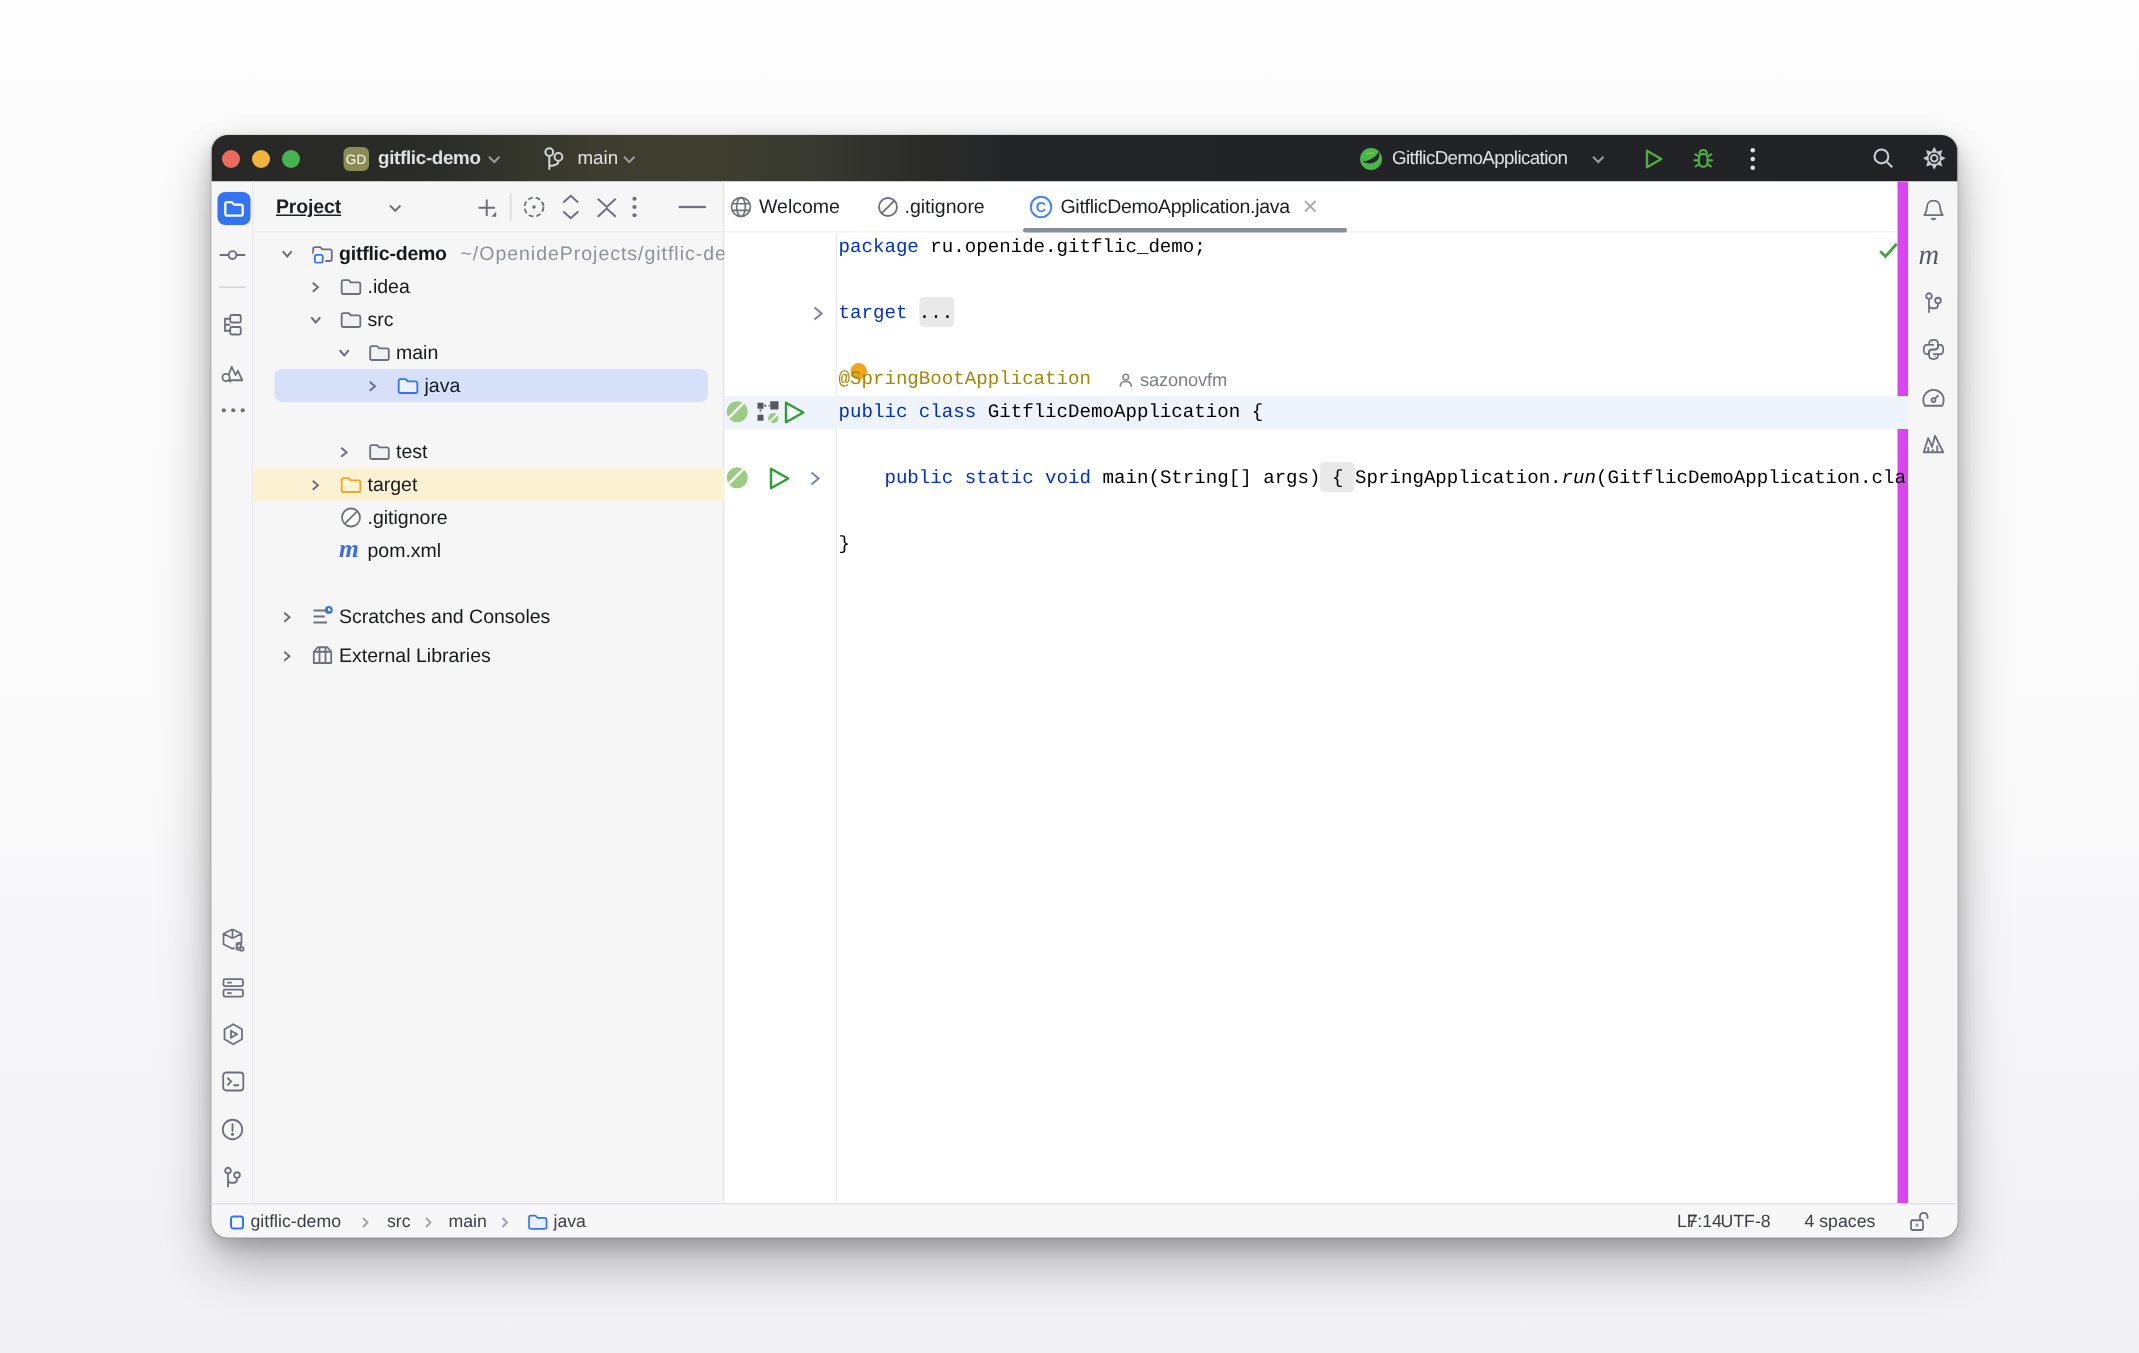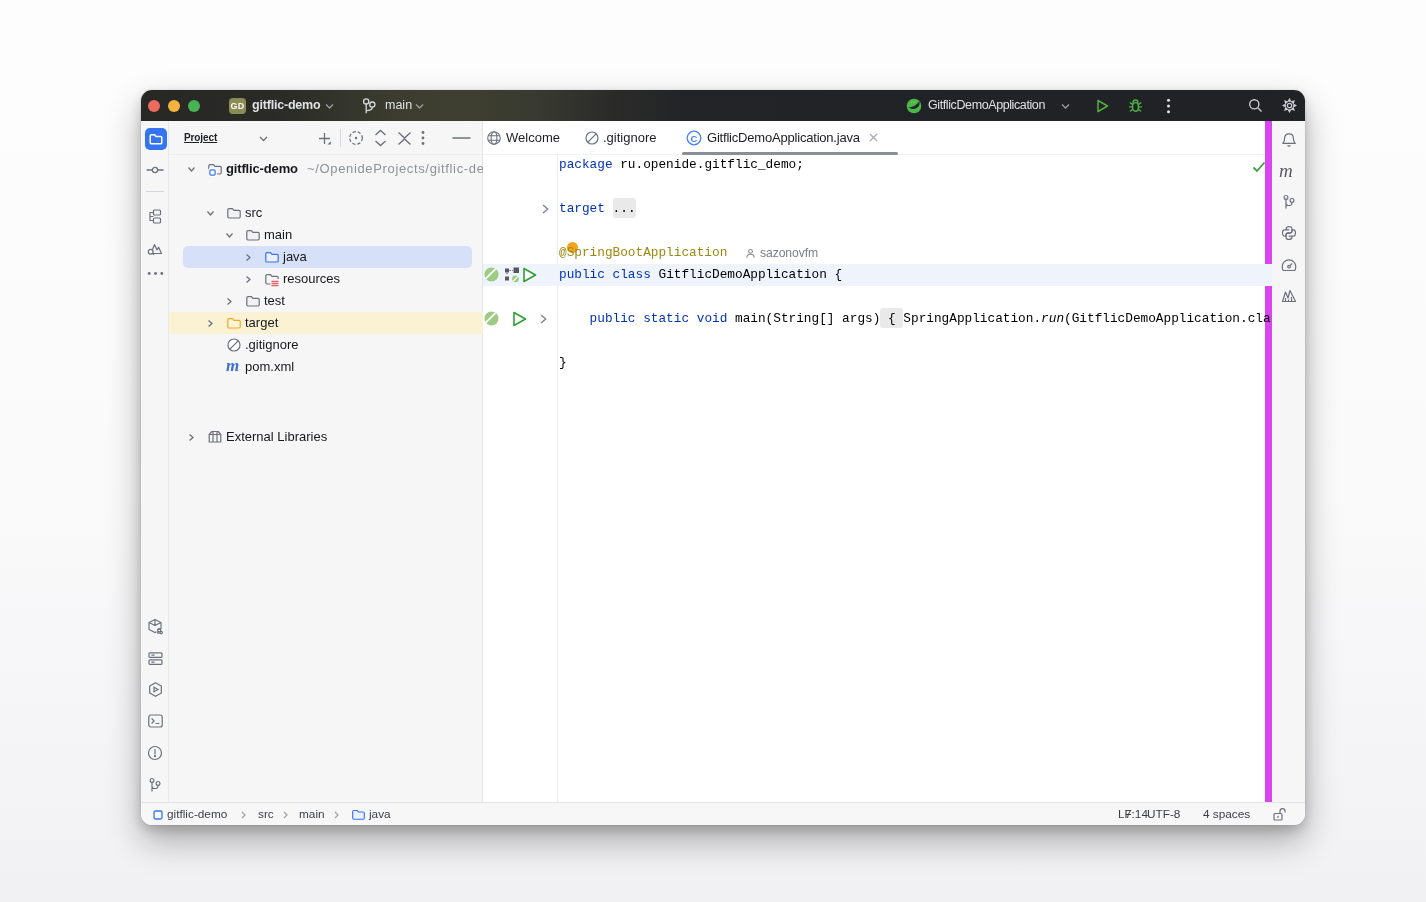--- a/index.html
+++ b/index.html
@@ -42,21 +42,21 @@
 .fold { background:#e9e9e9; border-radius:3px; padding:3px 0 2px 0; }
 .tabtxt { font-size:13px; color:#1c1d22; }
 </style>
 </head>
 <body>
 <div class="window">
   <div class="titlebar">
     <div class="tl" style="left:7px; background:#ee6a5e;"></div>
     <div class="tl" style="left:27px; background:#f2b43e;"></div>
     <div class="tl" style="left:47px; background:#48b353;"></div>
-    <div class="abs" style="left:88px; top:8px; width:17px; height:16px; border-radius:4px; background:#8b8c55; color:#fbfbf2; font-size:9px; font-weight:bold; text-align:center; line-height:16px; letter-spacing:0.2px;">GD</div>
+    <div class="abs" style="left:88px; top:8px; width:17px; height:16px; border-radius:4px; background:#8b8c55; color:#fbfbf2; font-size:9px; font-weight:normal; text-align:center; line-height:16px; letter-spacing:0.2px;">GD</div>
     <div class="tbtxt" style="left:111px; font-weight:bold; letter-spacing:-0.2px;">gitflic-demo</div>
     <svg class="abs" style="left:184px; top:12px;" width="9" height="8" viewBox="0 0 9 8">
         <path d="M1 2.5 L4.5 6 L8 2.5" stroke="#9a9da6" stroke-width="1.3" fill="none"></path>
       </svg>
     <svg class="abs" style="left:221px; top:8px;" width="14" height="17" viewBox="0 0 14 17">
         <g stroke="#d4d5d8" stroke-width="1.35" fill="none">
           <circle cx="4.2" cy="3.4" r="2.6"></circle>
           <circle cx="10.3" cy="6.6" r="2.6"></circle>
           <path d="M4.2 6.1 V15.2 M10.3 9.3 C10.3 11.5 8 12.5 4.2 12.6"></path>
         </g>
@@ -180,21 +180,21 @@
     <svg class="abs" style="left:6px; top:656px;" width="16" height="16" viewBox="0 0 16 16">
         <g stroke="#6c707e" stroke-width="1.2" fill="none">
           <circle cx="5" cy="3.4" r="1.9"></circle>
           <circle cx="11" cy="6.4" r="1.9"></circle>
           <path d="M5 5.3 V14.5 M5 9.5 Q5 11.5 7.5 11.5 L9.2 11.5 M11 8.3 L11 9 Q11 11.3 9.2 11.5"></path>
         </g>
       </svg>
   </div>
   <div class="treepanel">
     <div class="toolrow">
-      <div class="abs" style="left:15px; top:0; height:34px; line-height:34px; font-weight:bold; font-size:10px; color:#202128; letter-spacing:-0.1px;text-decoration:underline;">Project</div>
+      <div class="abs" style="left:15px; top:0; height:34px; line-height:34px; font-weight:bold; font-size:13px; color:#202128; letter-spacing:-0.1px;text-decoration:underline;">Project</div>
       <svg class="abs" style="left:90px; top:14px;" width="9" height="8" viewBox="0 0 9 8">
           <path d="M1 2 L4.5 5.5 L8 2" stroke="#6c707e" stroke-width="1.3" fill="none"></path>
         </svg>
       <svg class="abs" style="left:148px; top:10px;" width="16" height="16" viewBox="0 0 16 16">
           <g stroke="#6c707e" stroke-width="1.3" fill="none">
             <path d="M7.5 2 V13 M2 7.5 H13"></path>
             <path d="M10.5 13.5 L13.8 13.5 L13.8 10.2 Z" fill="#6c707e" stroke="none"></path>
           </g>
         </svg>
       <div class="abs" style="left:171px; top:8px; width:1px; height:18px; background:#d8d9de;"></div>
@@ -236,20 +236,29 @@
           </svg>
         <svg class="ic" style="left:38px;" width="16" height="16" viewBox="0 0 16 16">
             <path d="M1.8 5 V11.8 A1.2 1.2 0 0 0 3 13 H13 A1.2 1.2 0 0 0 14.2 11.8 V6.5 A1.2 1.2 0 0 0 13 5.3 H7.9 L6.5 3.7 H3 A1.2 1.2 0 0 0 1.8 4.9 Z" fill="#f1f2f4" stroke="#6c707e" stroke-width="1.2" stroke-linejoin="round"></path>
             <rect x="1.9" y="7.9" width="7.2" height="7.2" rx="1.8" fill="#fff" stroke="#fff" stroke-width="1.6"></rect>
             <rect x="2.9" y="8.9" width="5.2" height="5.2" rx="1" fill="#fff" stroke="#3574f0" stroke-width="1.25"></rect>
           </svg>
         <span style="position:absolute; left:57px; font-weight:bold; letter-spacing:-0.15px;">gitflic-demo</span>
         <span style="position:absolute; left:138px; color:#8d919c; letter-spacing:0.65px;">~/OpenideProjects/gitflic-de</span>
       </div>
 
+      <div class="trow" style="top:25px;">
+        <svg class="chev" style="left:37px;" width="9" height="9" viewBox="0 0 9 9">
+            <path d="M2.5 1.5 L6 4.5 L2.5 7.5" stroke="#6c707e" stroke-width="1.3" fill="none"></path>
+          </svg>
+        <svg class="ic" style="left:57px;" width="16" height="16" viewBox="0 0 16 16">
+            <path d="M1.8 5 V11.8 A1.2 1.2 0 0 0 3 13 H13 A1.2 1.2 0 0 0 14.2 11.8 V6.5 A1.2 1.2 0 0 0 13 5.3 H7.9 L6.5 3.7 H3 A1.2 1.2 0 0 0 1.8 4.9 Z" fill="#f1f2f4" stroke="#6c707e" stroke-width="1.2" stroke-linejoin="round"></path>
+          </svg>
+        <span style="position:absolute; left:76px;">.idea</span>
+      </div>
 
       <div class="trow" style="top:47px;">
         <svg class="chev" style="left:37px;" width="9" height="9" viewBox="0 0 9 9">
             <path d="M1.5 2.5 L4.5 6 L7.5 2.5" stroke="#6c707e" stroke-width="1.3" fill="none"></path>
           </svg>
         <svg class="ic" style="left:57px;" width="16" height="16" viewBox="0 0 16 16">
             <path d="M1.8 5 V11.8 A1.2 1.2 0 0 0 3 13 H13 A1.2 1.2 0 0 0 14.2 11.8 V6.5 A1.2 1.2 0 0 0 13 5.3 H7.9 L6.5 3.7 H3 A1.2 1.2 0 0 0 1.8 4.9 Z" fill="#f1f2f4" stroke="#6c707e" stroke-width="1.2" stroke-linejoin="round"></path>
           </svg>
         <span style="position:absolute; left:76px;">src</span>
       </div>
@@ -267,30 +276,20 @@
       <div class="trow" style="top:91px;">
         <svg class="chev" style="left:75px;" width="9" height="9" viewBox="0 0 9 9">
             <path d="M2.5 1.5 L6 4.5 L2.5 7.5" stroke="#6c707e" stroke-width="1.3" fill="none"></path>
           </svg>
         <svg class="ic" style="left:95px;" width="16" height="16" viewBox="0 0 16 16">
             <path d="M1.8 5 V11.8 A1.2 1.2 0 0 0 3 13 H13 A1.2 1.2 0 0 0 14.2 11.8 V6.5 A1.2 1.2 0 0 0 13 5.3 H7.9 L6.5 3.7 H3 A1.2 1.2 0 0 0 1.8 4.9 Z" fill="#eaf1fd" stroke="#3574f0" stroke-width="1.2" stroke-linejoin="round"></path>
           </svg>
         <span style="position:absolute; left:114px;">java</span>
       </div>
 
-      <div class="trow" style="top:113px;">
-        <svg class="chev" style="left:75px;" width="9" height="9" viewBox="0 0 9 9">
-            <path d="M2.5 1.5 L6 4.5 L2.5 7.5" stroke="#6c707e" stroke-width="1.3" fill="none"></path>
-          </svg>
-        <svg class="ic" style="left:95px;" width="17" height="17" viewBox="0 0 17 17">
-            <path d="M1.8 5 V11.8 A1.2 1.2 0 0 0 3 13 H6.5 M1.8 5 A1.2 1.2 0 0 1 3 3.7 H6.5 L7.9 5.3 H13 A1.2 1.2 0 0 1 14.2 6.5 V8" fill="#f1f2f4" stroke="#6c707e" stroke-width="1.2" stroke-linejoin="round"></path>
-            <path d="M7.5 10.3 H14.5 M7.5 12.4 H14.5 M7.5 14.5 H14.5" stroke="#e35d6a" stroke-width="1.3"></path>
-          </svg>
-        <span style="position:absolute; left:114px;">resources</span>
-      </div>
 
       <div class="trow" style="top:135px;">
         <svg class="chev" style="left:56px;" width="9" height="9" viewBox="0 0 9 9">
             <path d="M2.5 1.5 L6 4.5 L2.5 7.5" stroke="#6c707e" stroke-width="1.3" fill="none"></path>
           </svg>
         <svg class="ic" style="left:76px;" width="16" height="16" viewBox="0 0 16 16">
             <path d="M1.8 5 V11.8 A1.2 1.2 0 0 0 3 13 H13 A1.2 1.2 0 0 0 14.2 11.8 V6.5 A1.2 1.2 0 0 0 13 5.3 H7.9 L6.5 3.7 H3 A1.2 1.2 0 0 0 1.8 4.9 Z" fill="#f1f2f4" stroke="#6c707e" stroke-width="1.2" stroke-linejoin="round"></path>
           </svg>
         <span style="position:absolute; left:95px;">test</span>
       </div>
@@ -324,20 +323,33 @@
           </svg>
         <svg class="ic" style="left:38px;" width="16" height="16" viewBox="0 0 16 16">
             <g fill="none" stroke="#6c707e" stroke-width="1.2">
               <path d="M2.2 13 V5.5 L4.8 2.5 H11.2 L13.8 5.5 V13 Z" stroke-linejoin="round"></path>
               <path d="M6 2.8 V5.5 H10 V2.8 M6 5.5 H2.4 M10 5.5 H13.6 M6 5.5 V13 M10 5.5 V13"></path>
             </g>
           </svg>
         <span style="position:absolute; left:57px;">External Libraries</span>
       </div>
 
+      <div class="trow" style="top:245px;">
+        <svg class="chev" style="left:18px;" width="9" height="9" viewBox="0 0 9 9">
+            <path d="M2.5 1.5 L6 4.5 L2.5 7.5" stroke="#6c707e" stroke-width="1.3" fill="none"></path>
+          </svg>
+        <svg class="ic" style="left:38px;" width="16" height="16" viewBox="0 0 16 16">
+            <g stroke="#6c707e" stroke-width="1.2" fill="none">
+              <path d="M2 4 H11 M2 8 H9.5 M2 12 H11"></path>
+            </g>
+            <circle cx="12.2" cy="3.6" r="2.6" fill="#3574f0"></circle>
+            <path d="M12.2 2.4 V3.8 H13.4" stroke="#fff" stroke-width="0.9" fill="none"></path>
+          </svg>
+        <span style="position:absolute; left:57px;">Scratches and Consoles</span>
+      </div>
     </div>
   </div>
   <div class="editor">
     <div class="toolrow" style="border-bottom:1px solid #f0f1f3;">
       <svg class="abs" style="left:3px; top:9px;" width="16" height="16" viewBox="0 0 16 16">
           <g stroke="#6c707e" stroke-width="1.1" fill="none">
             <circle cx="8" cy="8" r="6.3"></circle>
             <ellipse cx="8" cy="8" rx="2.9" ry="6.3"></ellipse>
             <path d="M2 5.8 H14 M2 10.2 H14"></path>
           </g>

